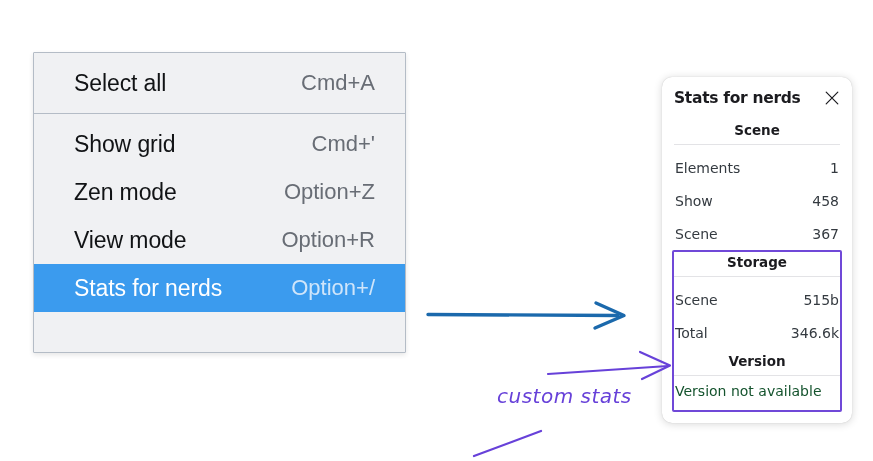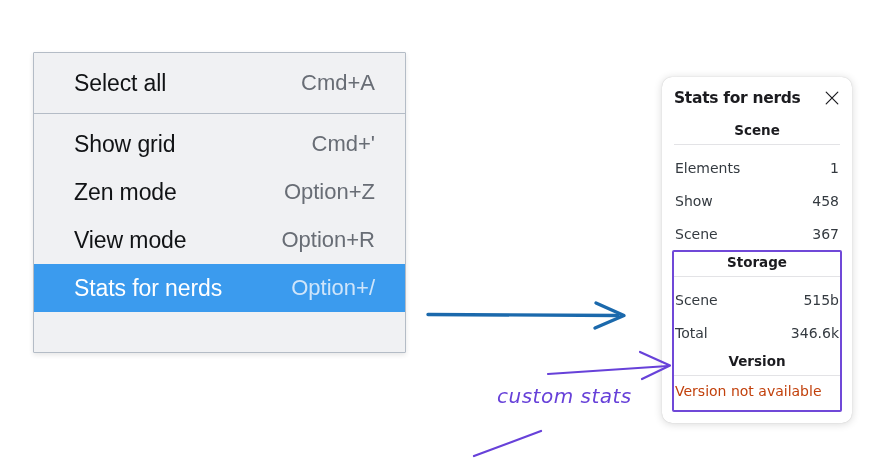--- a/index.html
+++ b/index.html
@@ -118,21 +118,21 @@
     align-items: baseline;
     font-size: 14px;
     color: #343a40;
     padding: 2.5px 2px;
     margin-top: 12px;
   }
   .stat-row .k { white-space: nowrap; }
   .stat-row .v { white-space: nowrap; }
   .single-line {
     font-size: 14px;
-    color: #c2410c;
+    color: #14532d;
     padding: 3px 2px;
     white-space: nowrap;
   }
 
   
   #highlight-box {
     position: absolute;
     left: 672px;
     top: 250px;
     width: 170px;

